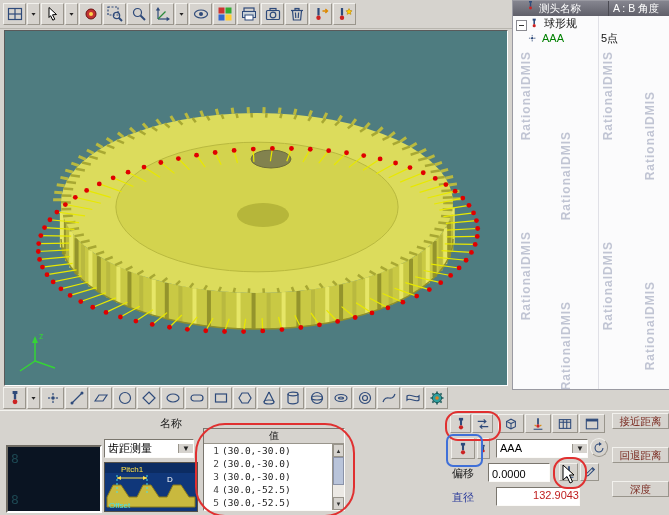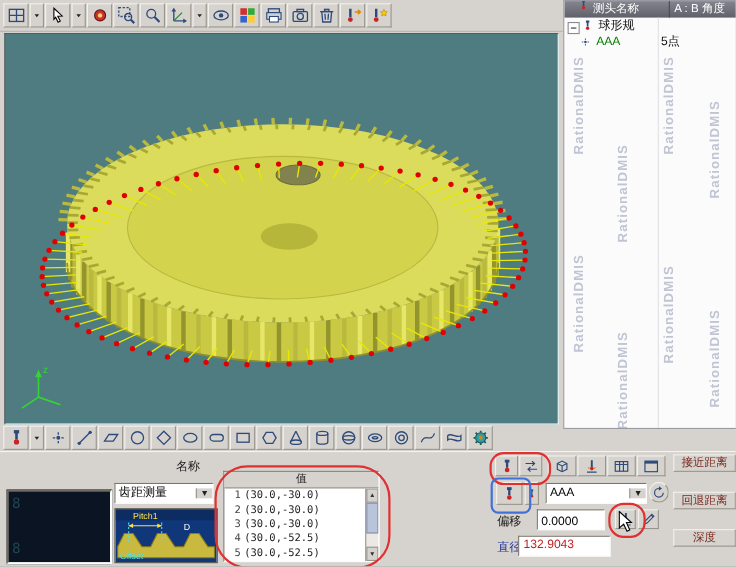--- a/index.html
+++ b/index.html
@@ -828,21 +828,21 @@
         </svg>
       </button>
     <button class="mini" style="left:580px;top:52px;width:19px;height:18px;">
         <svg width="14" height="14" viewBox="0 0 16 16">
           <path d="M3 13 L4 10 L11 3 L13 5 L6 12 Z" stroke="#2e4a7a" fill="none" stroke-width="1.2"></path>
           <line x1="10.2" y1="3.8" x2="12.2" y2="5.8" stroke="#2e4a7a" fill="none" stroke-width="1.2"></line>
         </svg>
       </button>
 
     <span class="lbl abs" style="left:452px;top:79px;color:#2a3a9a;">直径</span>
-    <div class="sunken abs redtext" style="left:471px;top:76px;width:78px;height:17px;">132.9043</div>
+    <div class="sunken abs redtext" style="left:496px;top:76px;width:78px;height:17px;text-align:right;">132.9043</div>
 
     <div class="abs" style="left:612px;top:2px;">
       <div class="pbtn">接近距离</div>
       <div class="pbtn">回退距离</div>
       <div class="pbtn">深度</div>
       <div class="pbtn insel">间距离</div>
       <div class="pbtn">自动索引</div>
     </div>
 
     <div class="annot" style="left:195px;top:12px;width:156px;height:90px;border:2px solid #e03030;border-radius:30px;"></div>

